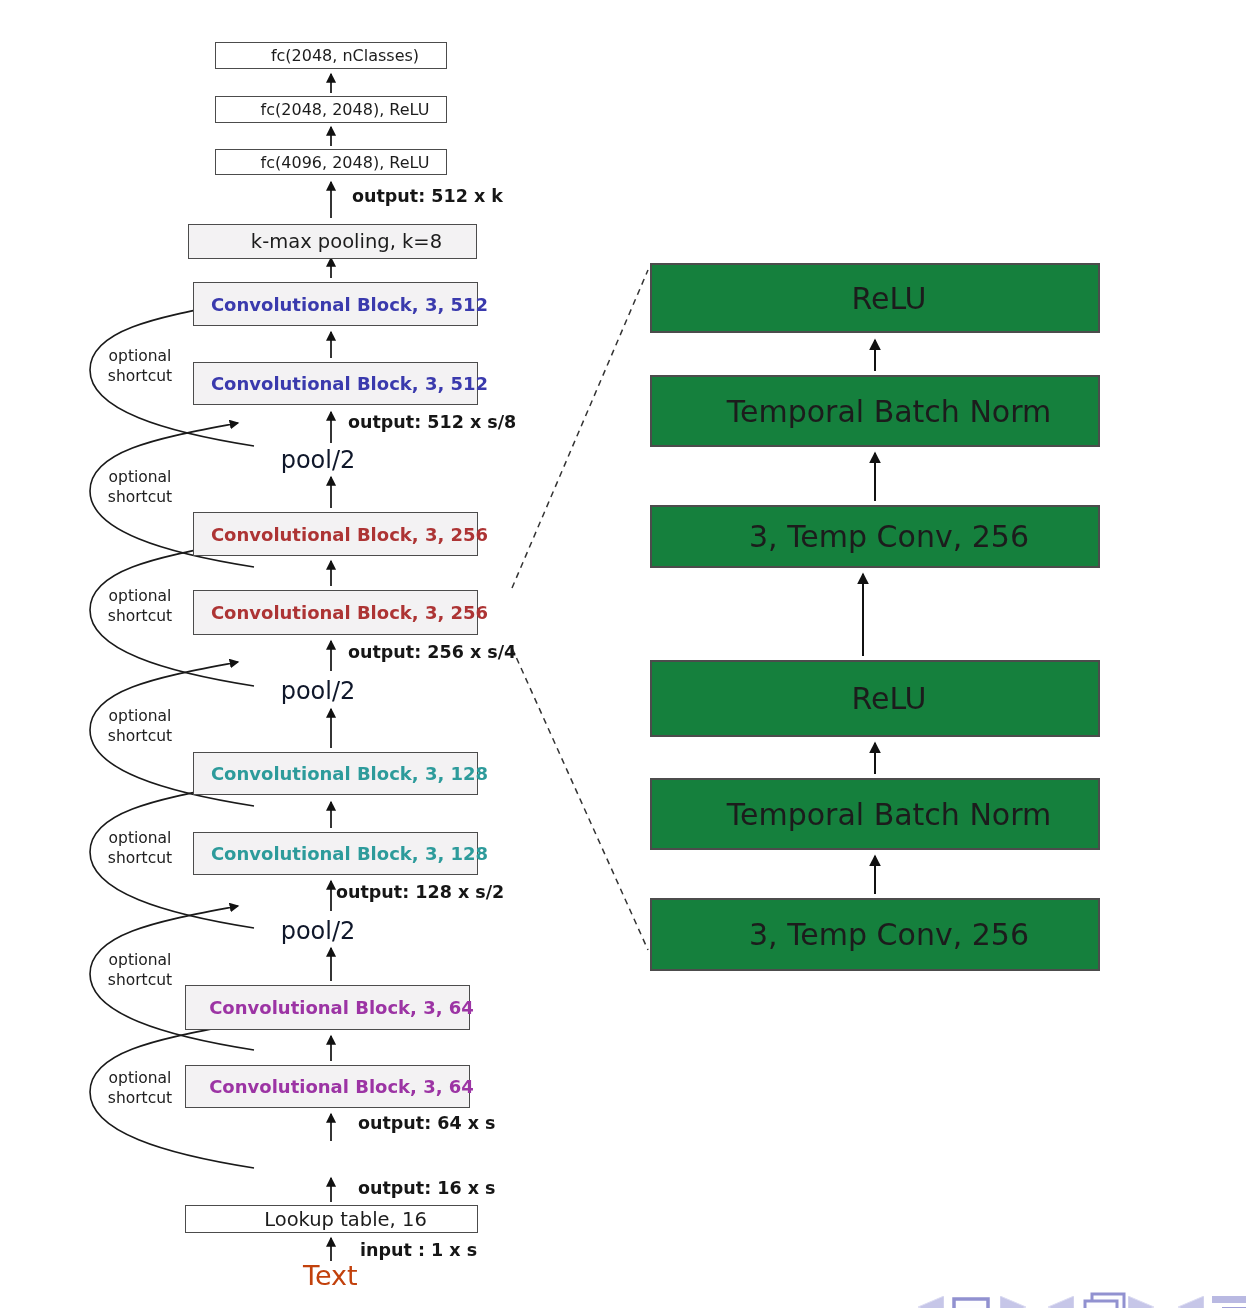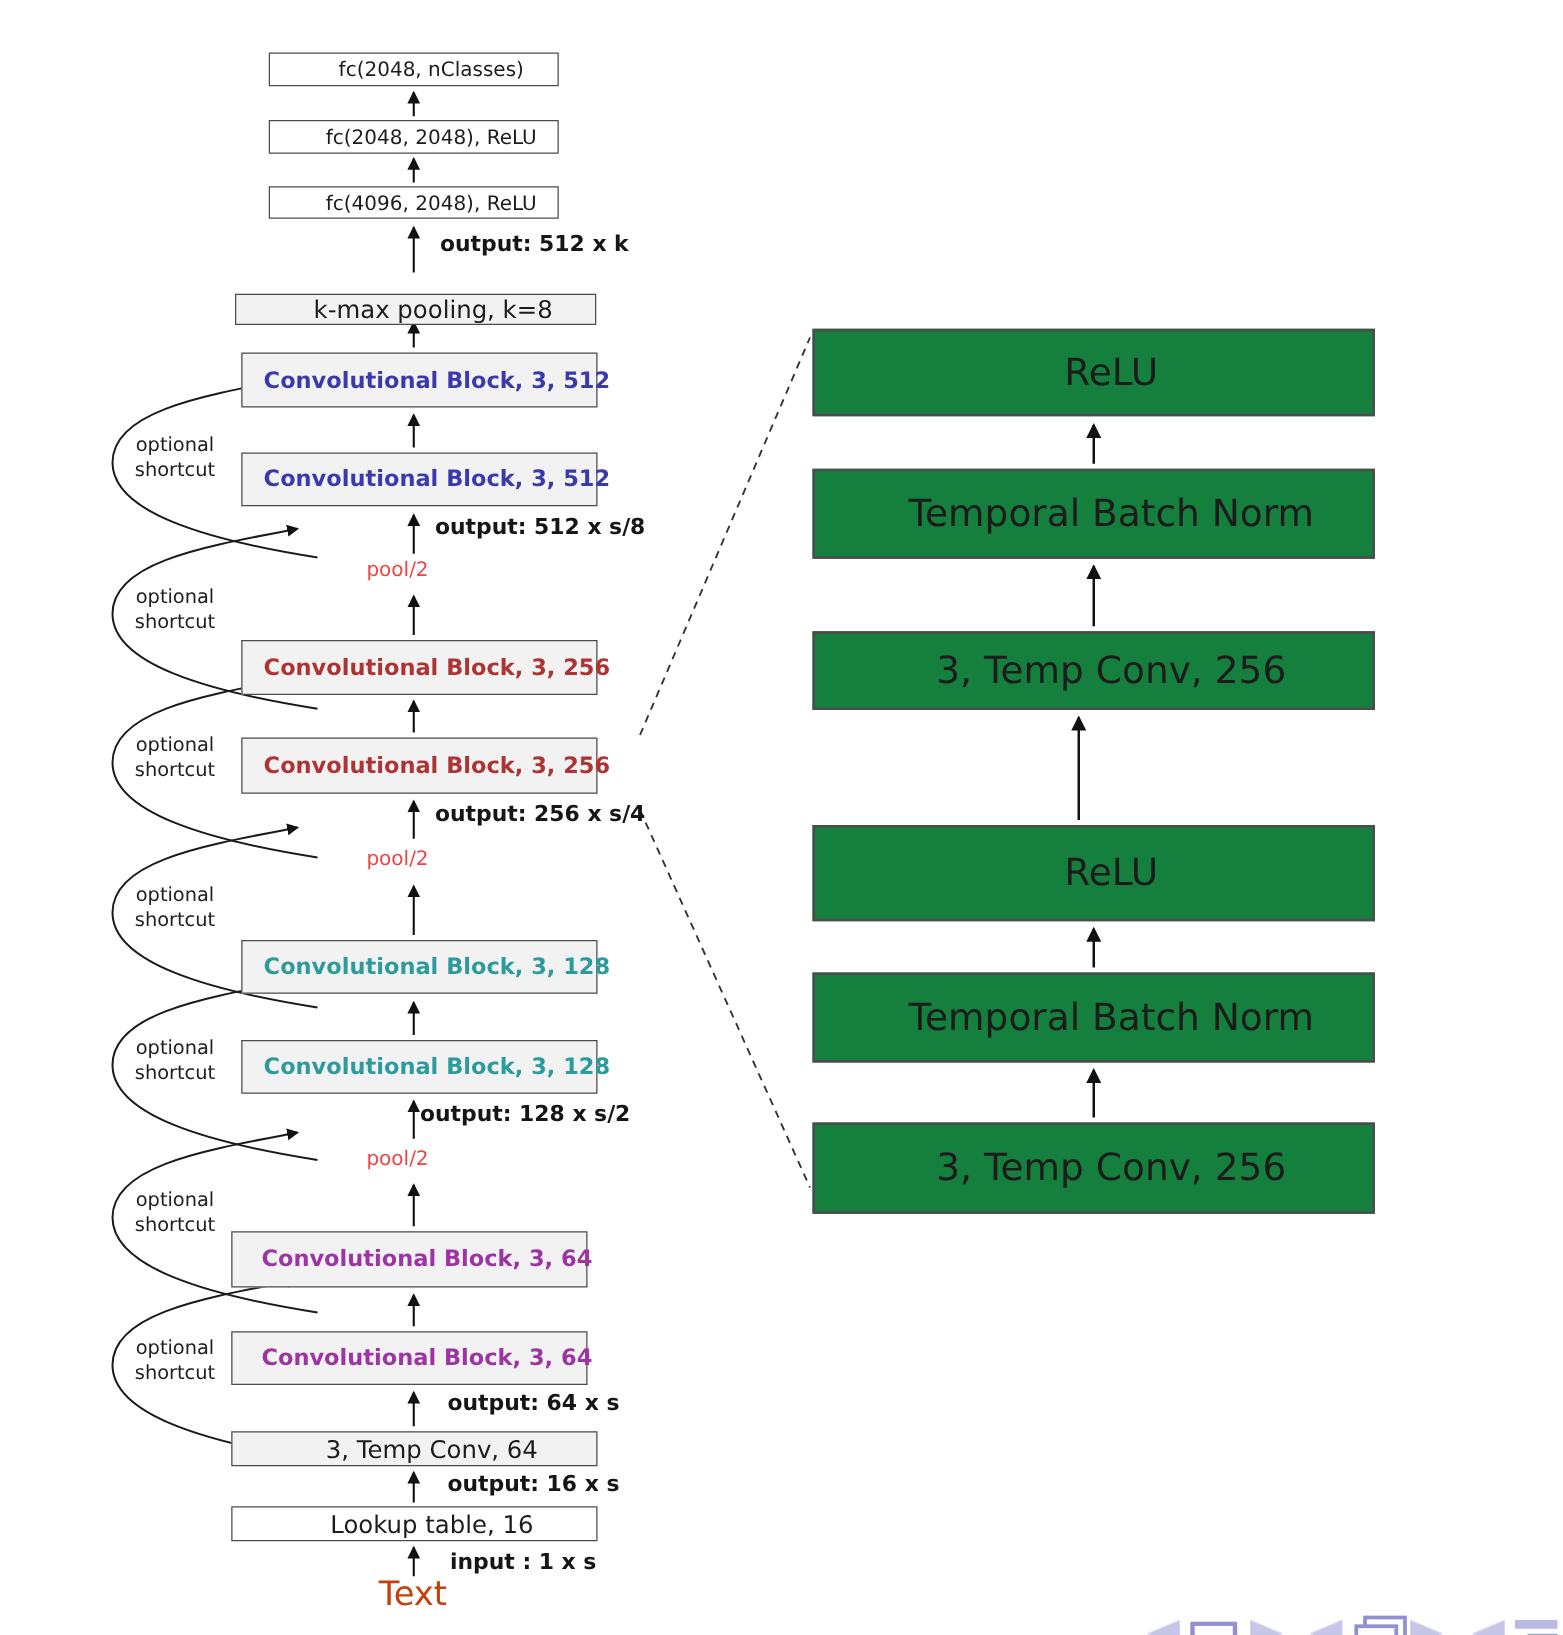--- a/index.html
+++ b/index.html
@@ -13,21 +13,21 @@
     border:1.6px solid #4c4c4c;background:#f3f2f3;color:#1c1c1c;
     box-sizing:border-box;z-index:1;white-space:nowrap;padding-left:28px;
   }
   .fc{background:#ffffff;border-width:1.3px;font-size:16px;}
   .kmax{font-size:19.5px;}
   .conv{font-size:18px;font-weight:700;}
   .thin{font-size:19.5px;}
   .white{background:#ffffff;}
   .detailbox{font-size:30px;border-width:2px;background:#15803d;}
   .out-label{position:absolute;font-size:17.5px;font-weight:600;color:#161616;z-index:1;white-space:nowrap;}
-  .pool{position:absolute;font-size:16px;font-weight:500;color:#ef4444;width:84px;text-align:center;z-index:1;}
+  .pool{position:absolute;font-size:24px;font-weight:500;color:#0f172a;width:84px;text-align:center;z-index:1;}
   .shortcut{position:absolute;left:93px;width:94px;text-align:center;font-size:15.5px;font-weight:500;color:#202020;line-height:20px;z-index:1;}
   .textlbl{position:absolute;font-size:27px;color:#c2410c;z-index:1;}
   .nav{position:absolute;z-index:2;}
 </style>
 </head>
 <body>
 
 <div class="canvas">
 
   <svg class="overlay" viewBox="0 0 1250 1308" xmlns="http://www.w3.org/2000/svg">
@@ -80,21 +80,21 @@
       <line x1="512" y1="648" x2="648" y2="950"></line>
     </g>
   </svg>
 
   <div class="box fc" style="left:215px;top:42px;width:232px;height:27px;">fc(2048, nClasses)</div>
   <div class="box fc" style="left:215px;top:96px;width:232px;height:27px;">fc(2048, 2048), ReLU</div>
   <div class="box fc" style="left:215px;top:149px;width:232px;height:26px;">fc(4096, 2048), ReLU</div>
 
   <div class="out-label" style="left:352px;top:186px;">output: 512 x k</div>
 
-  <div class="box kmax" style="left:188px;top:235px;width:289px;height:25px;">k-max pooling, k=8</div>
+  <div class="box kmax" style="left:188px;top:224px;width:289px;height:35px;">k-max pooling, k=8</div>
 
   <div class="box conv" style="left: 193px; top: 282px; width: 285px; height: 44px; color: rgb(58, 58, 173);">Convolutional Block, 3, 512</div>
   <div class="box conv" style="left: 193px; top: 362px; width: 285px; height: 43px; color: rgb(58, 58, 173);">Convolutional Block, 3, 512</div>
 
   <div class="out-label" style="left:348px;top:412px;">output: 512 x s/8</div>
   <div class="pool" style="left:276px;top:446px;">pool/2</div>
 
   <div class="box conv" style="left: 193px; top: 512px; width: 285px; height: 44px; color: rgb(173, 52, 52);">Convolutional Block, 3, 256</div>
   <div class="box conv" style="left: 193px; top: 590px; width: 285px; height: 45px; color: rgb(173, 52, 52);">Convolutional Block, 3, 256</div>
 
@@ -105,21 +105,20 @@
   <div class="box conv" style="left: 193px; top: 832px; width: 285px; height: 43px; color: rgb(45, 155, 155);">Convolutional Block, 3, 128</div>
 
   <div class="out-label" style="left:336px;top:882px;">output: 128 x s/2</div>
   <div class="pool" style="left:276px;top:917px;">pool/2</div>
 
   <div class="box conv" style="left: 185px; top: 985px; width: 285px; height: 45px; color: rgb(156, 52, 164);">Convolutional Block, 3, 64</div>
   <div class="box conv" style="left: 185px; top: 1065px; width: 285px; height: 43px; color: rgb(156, 52, 164);">Convolutional Block, 3, 64</div>
 
   <div class="out-label" style="left:358px;top:1113px;">output: 64 x s</div>
 
-  <div class="box thin" style="left:185px;top:1145px;width:293px;height:28px;">3, Temp Conv, 64</div>
 
   <div class="out-label" style="left:358px;top:1178px;">output: 16 x s</div>
 
   <div class="box thin white" style="left:185px;top:1205px;width:293px;height:28px;">Lookup table, 16</div>
 
   <div class="out-label" style="left:360px;top:1240px;">input :  1 x s</div>
 
   <div class="textlbl" style="left:303px;top:1260px;">Text</div>
 
   <div class="shortcut" style="top:346px;">

